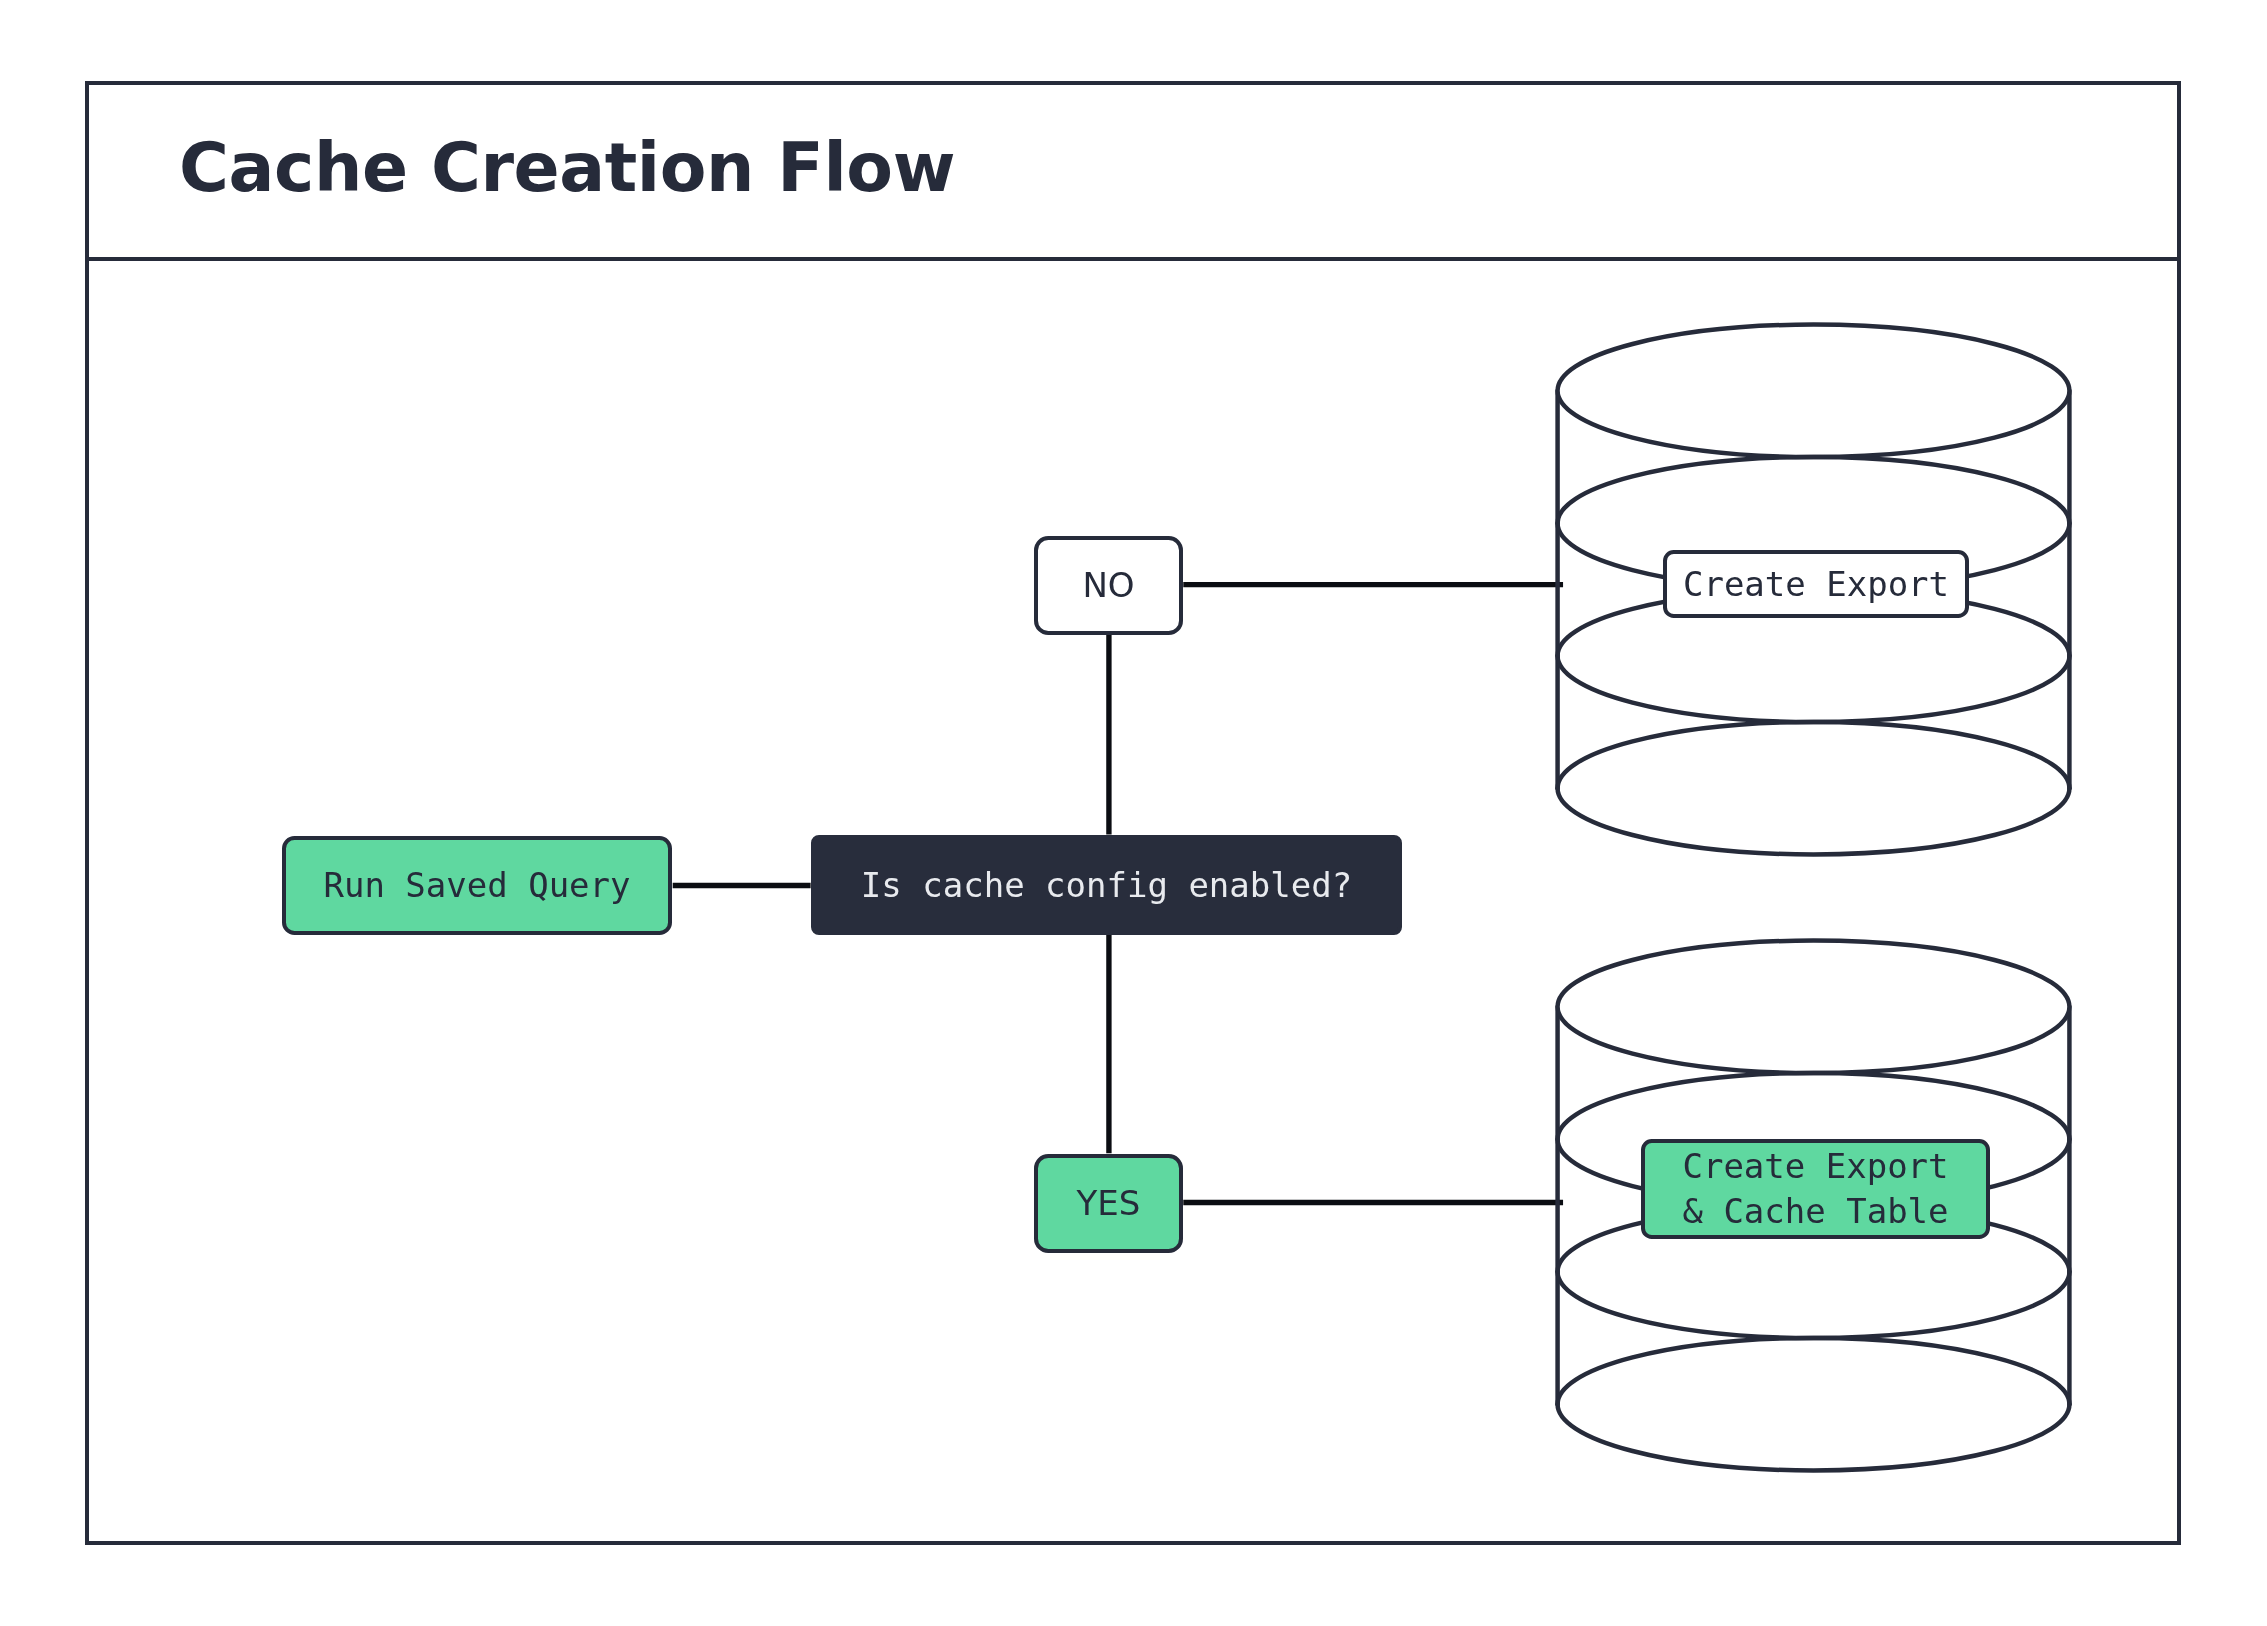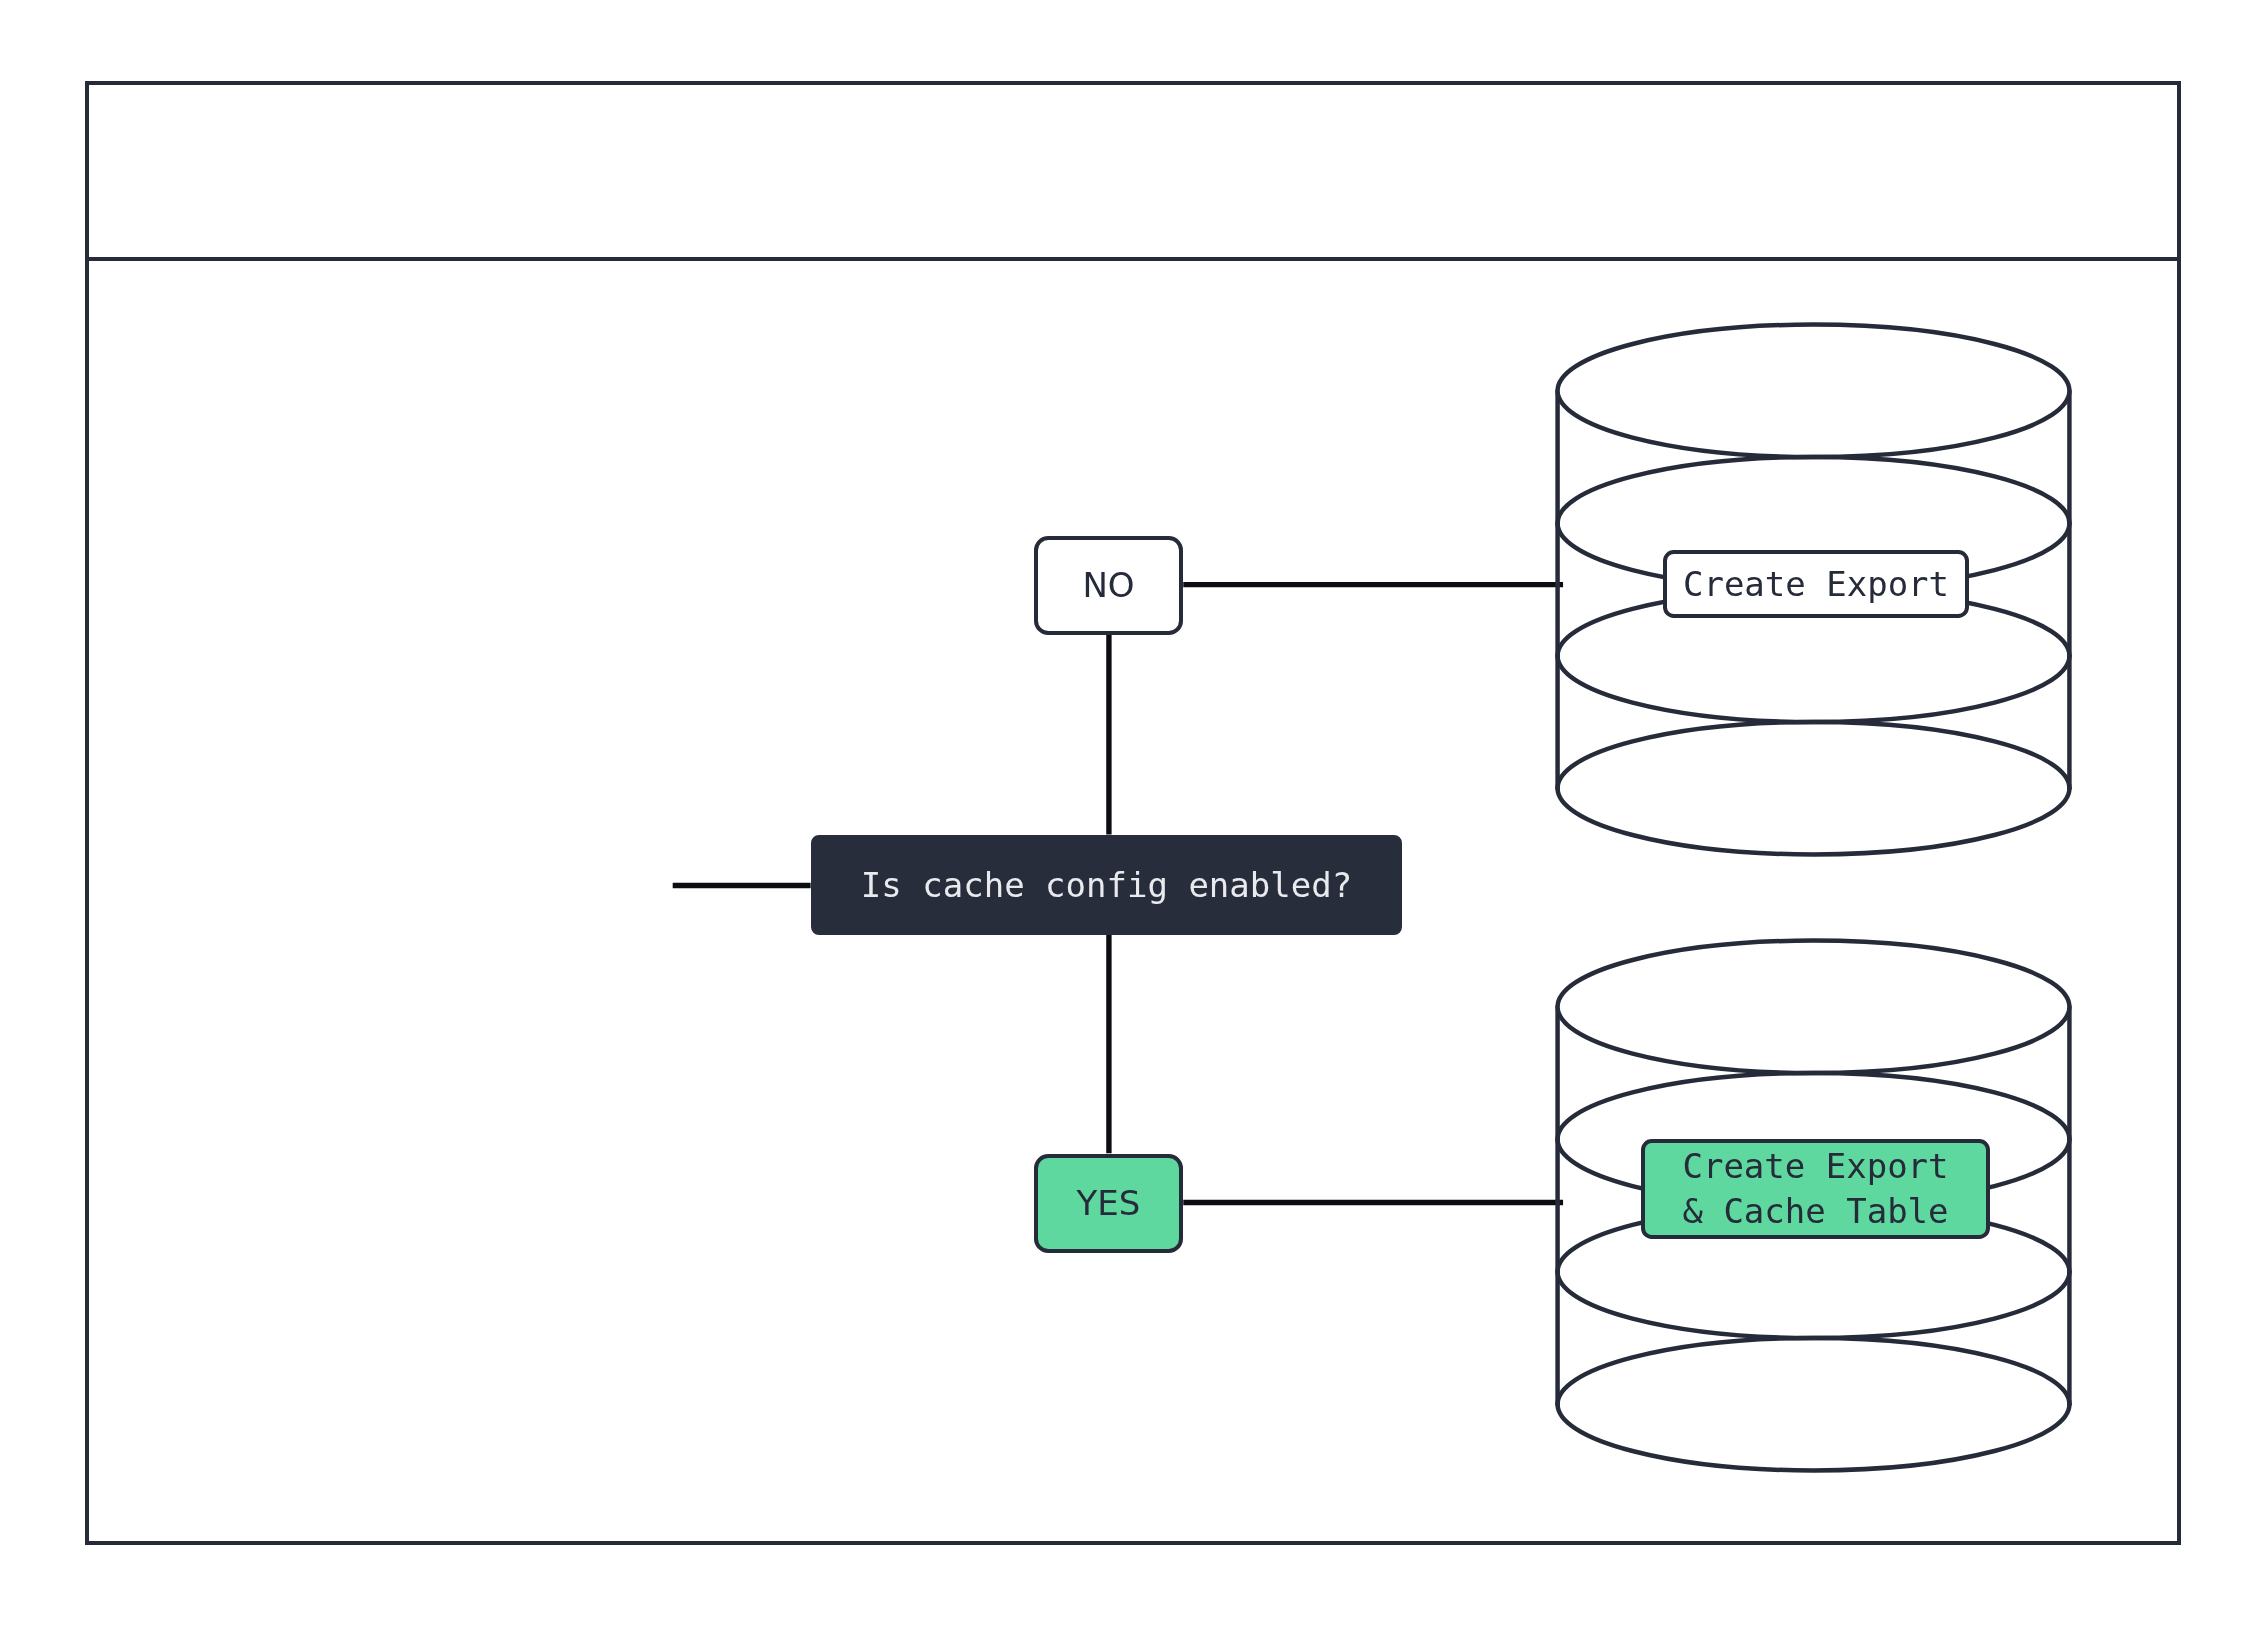--- a/index.html
+++ b/index.html
@@ -129,20 +129,21 @@
   #cylinder-cache    { left: 1554px; top: 937px; width: 519px; height: 537px; }
   .cylinder svg { display: block; width: 100%; height: 100%; overflow: visible; }
 </style>
 </head>
 <body>
 
 <div id="stage">
 
   <div class="frame">
     <div class="frame-title-bar"></div>
+    <div class="frame-title">Cache Creation Flow</div>
   </div>
 
   <svg id="edge-layer" viewBox="0 0 2532 1816" preserveAspectRatio="none">
     <g stroke="#0B0D12" stroke-width="6" fill="none" stroke-linecap="butt">
 
       <line x1="751" y1="989" x2="905" y2="989"></line>
 
       <line x1="1238" y1="708" x2="1238" y2="932"></line>
 
       <line x1="1321" y1="653" x2="1745" y2="653"></line>
@@ -181,20 +182,21 @@
         <ellipse cx="290" cy="78" rx="286" ry="74" fill="#ffffff"></ellipse>
         <path d="M 4 226 A 286 74 0 0 0 576 226" fill="none"></path>
         <path d="M 4 226 A 286 74 0 0 1 576 226" fill="none"></path>
         <path d="M 4 374 A 286 74 0 0 0 576 374" fill="none"></path>
         <path d="M 4 374 A 286 74 0 0 1 576 374" fill="none"></path>
         <path d="M 4 522 A 286 74 0 0 1 576 522" fill="none"></path>
       </g>
     </svg>
   </div>
 
+  <div class="node green" id="node-run-saved-query">Run Saved Query</div>
 
   <div class="node dark" id="node-decision">Is cache config enabled?</div>
 
   <div class="node white branch" id="node-branch-no">NO</div>
 
   <div class="node green branch" id="node-branch-yes">YES</div>
 
   <div class="node white" id="label-create-export">Create Export</div>
 
   <div class="node green" id="label-create-export-cache">Create Export

